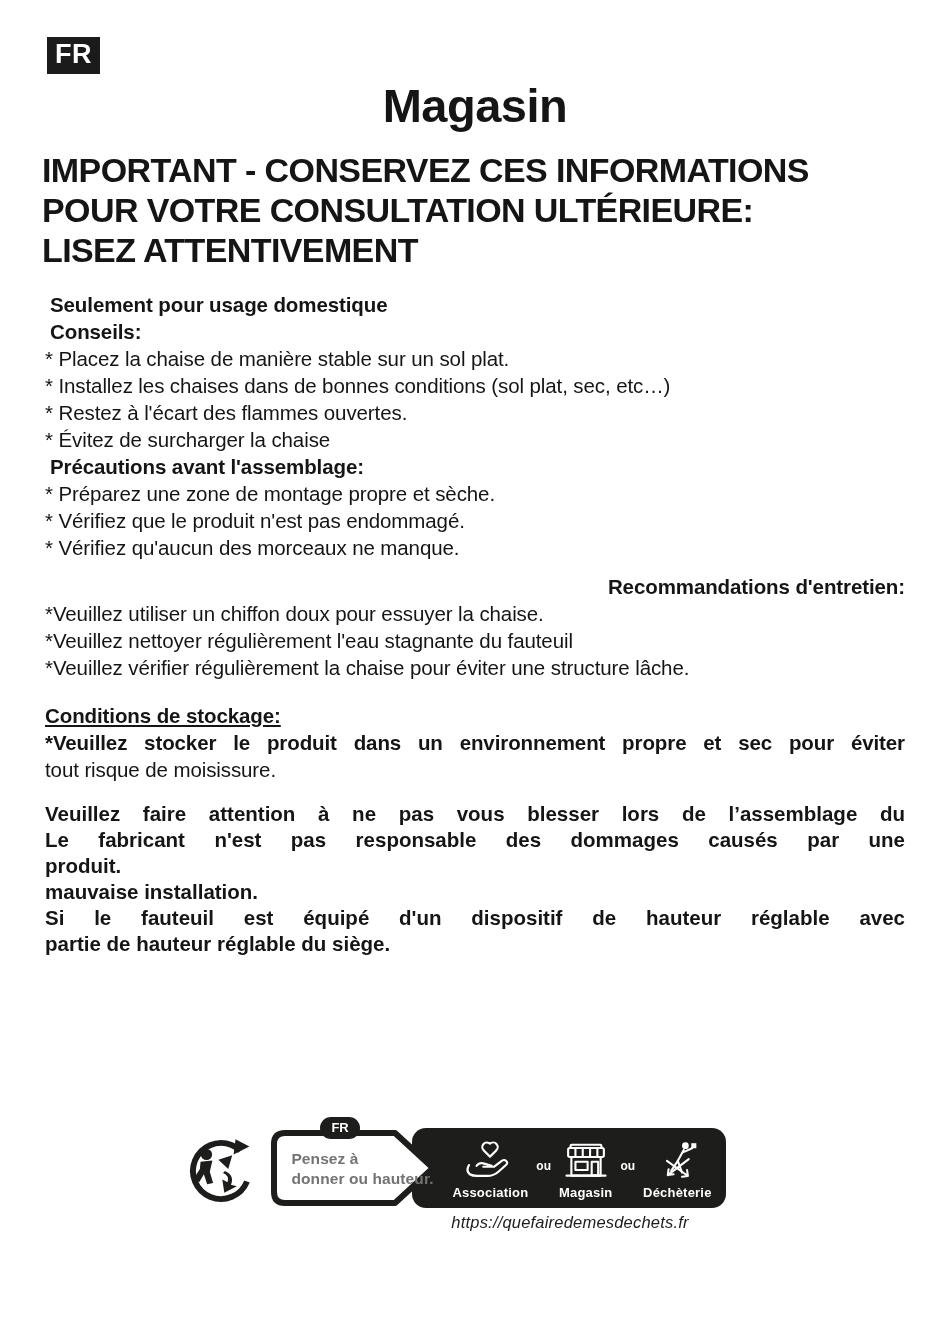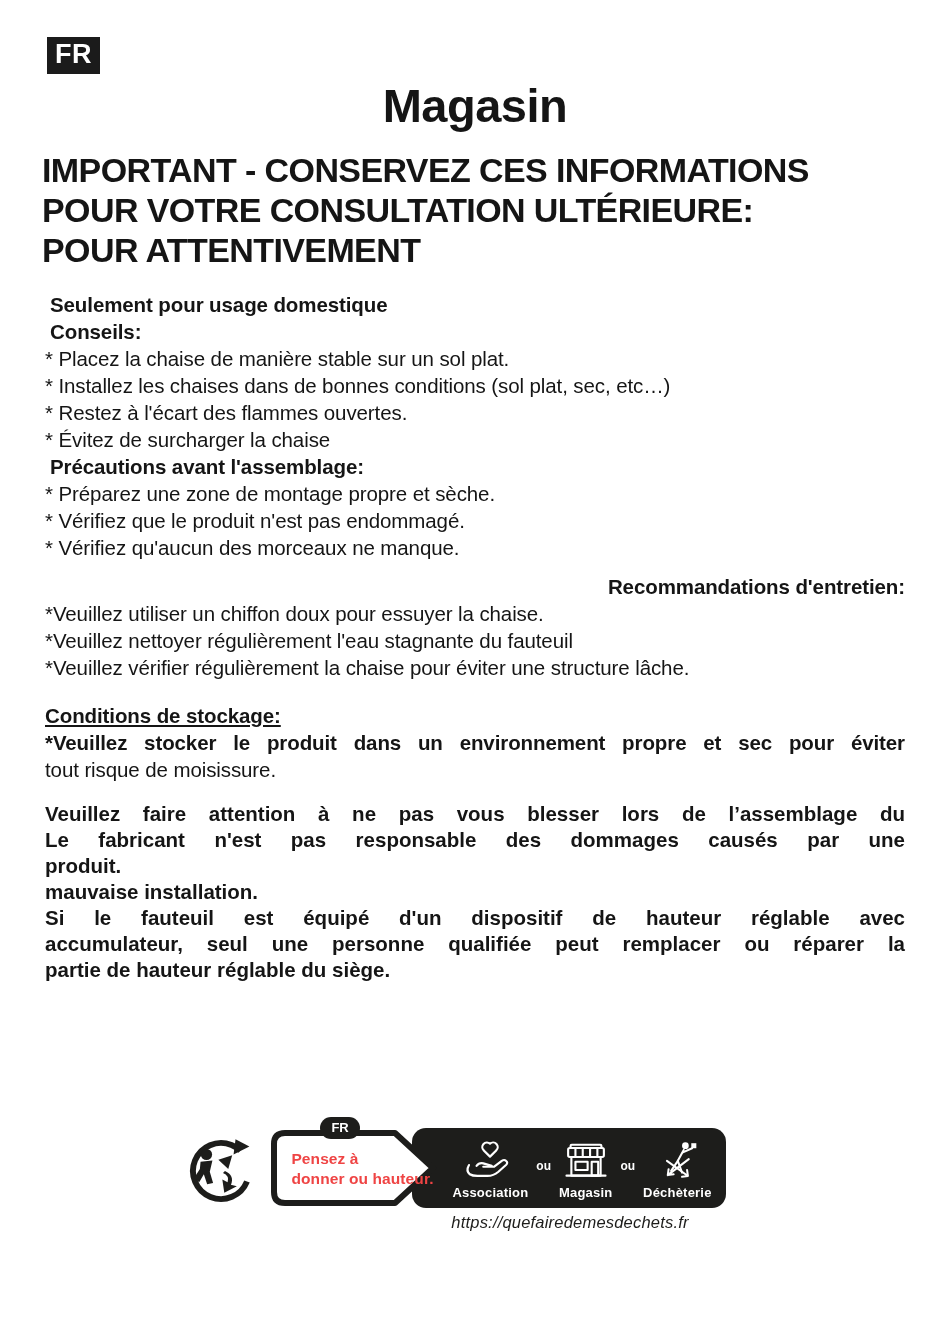--- a/index.html
+++ b/index.html
@@ -52,21 +52,21 @@
     display:flex; align-items:center; justify-content:center;
     transform:translateX(-18px);
   }
   .triman { margin-right:16px; margin-top:6px; flex:0 0 auto; }
 
   .left-wrap { position:relative; z-index:2; width:168px; height:78px; flex:0 0 auto; }
   .left-shape { position:absolute; left:0; top:0; }
   .left-text {
     position:absolute; left:21px; top:20px;
     font-weight:bold; font-size:15.5px; line-height:20px;
-    color:#ef4444; letter-spacing:0.1px;
+    color:#737373; letter-spacing:0.1px;
   }
   .fr-tag {
     position:absolute; top:-12px; left:50px; z-index:3;
     background:#1d1d1b; color:#ffffff;
     font-weight:bold; font-size:13px; line-height:1;
     padding:4px 11px 5px 11px; border-radius:12px;
   }
 
   .right-box {
     position:relative; z-index:1;
@@ -94,21 +94,21 @@
 
 <div>
 
   <div class="fr-badge">FR</div>
 
   <h1 class="doc-title">Magasin</h1>
 
   <h2 class="important">
     <div>IMPORTANT - CONSERVEZ CES INFORMATIONS</div>
     <div>POUR VOTRE CONSULTATION ULTÉRIEURE:</div>
-    <div>POUR ATTENTIVEMENT</div>
+    <div>LISEZ ATTENTIVEMENT</div>
   </h2>
 
   <div class="content">
     <div class="line bold indent">Seulement pour usage domestique</div>
     <div class="line bold indent">Conseils:</div>
     <div class="line">* Placez la chaise de manière stable sur un sol plat.</div>
     <div class="line">* Installez les chaises dans de bonnes conditions (sol plat, sec, etc…)</div>
     <div class="line">* Restez à l'écart des flammes ouvertes.</div>
     <div class="line">* Évitez de surcharger la chaise</div>
 
@@ -124,21 +124,20 @@
 
     <div class="line bold mt21">Conditions de stockage:</div>
     <div class="line stretch">*Veuillez stocker le produit dans un environnement propre et sec pour éviter</div>
     <div class="line">tout risque de moisissure.</div>
 
     <div class="warn stretch mt18">Veuillez faire attention à ne pas vous blesser lors de l’assemblage du</div>
     <div class="warn stretch">Le fabricant n'est pas responsable des dommages causés par une</div>
     <div class="warn">produit.</div>
     <div class="warn">mauvaise installation.</div>
     <div class="warn stretch">Si le fauteuil est équipé d'un dispositif de hauteur réglable avec</div>
-    <div class="warn stretch">accumulateur, seul une personne qualifiée peut remplacer ou réparer la</div>
     <div class="warn">partie de hauteur réglable du siège.</div>
   </div>
 
   
   <div class="recycle-block">
     <div class="recycle-row">
 
       <svg class="triman" width="66" height="66" viewBox="0 0 100 100" aria-hidden="true">
         <circle cx="50" cy="50" r="42.5" fill="none" stroke="#1d1d1b" stroke-width="9" stroke-dasharray="216 51" transform="rotate(22 50 50)"></circle>
         <polygon fill="#1d1d1b" points="72,2 93,13 69,25"></polygon>

